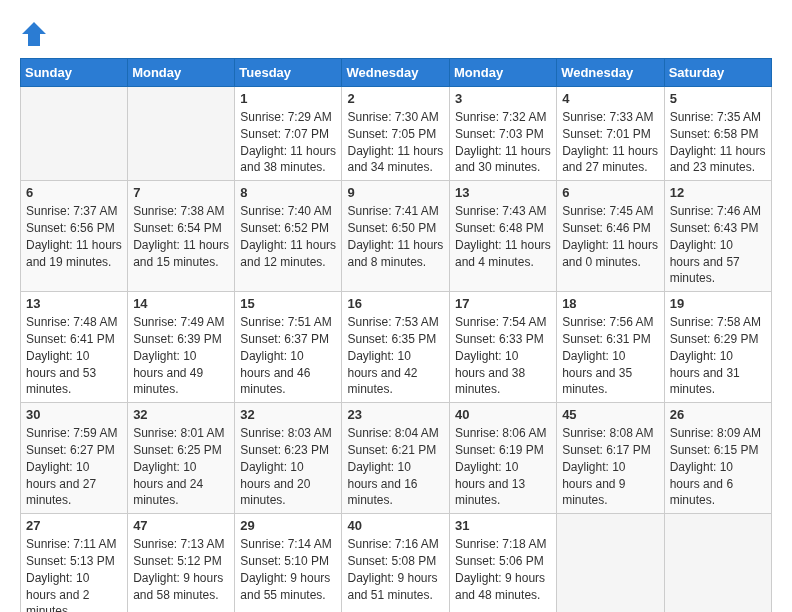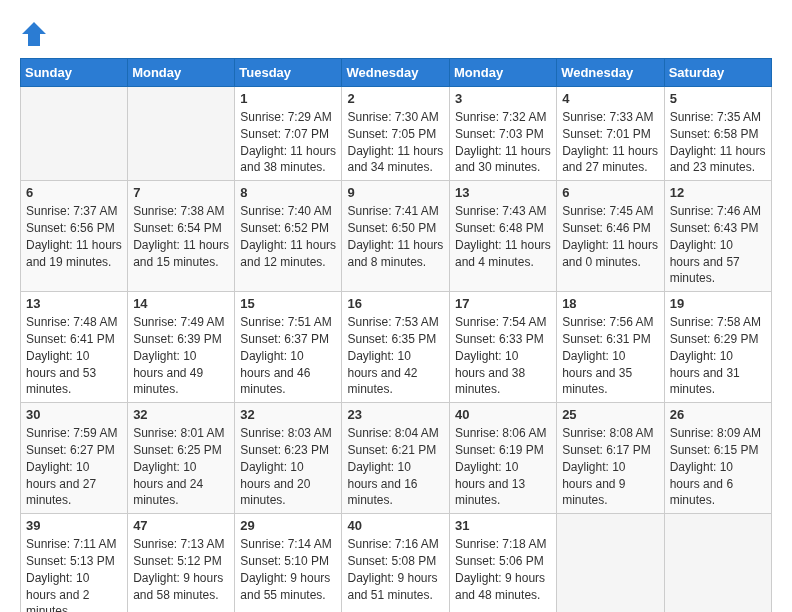--- a/index.html
+++ b/index.html
@@ -219,31 +219,31 @@
         </td>
         <td>
           <div class="day-number">23</div>
           <div class="day-info">Sunrise: 8:04 AM<br>Sunset: 6:21 PM<br>Daylight: 10 hours and 16 minutes.</div>
         </td>
         <td>
           <div class="day-number">40</div>
           <div class="day-info">Sunrise: 8:06 AM<br>Sunset: 6:19 PM<br>Daylight: 10 hours and 13 minutes.</div>
         </td>
         <td>
-          <div class="day-number">25</div>
+          <div class="day-number">45</div>
           <div class="day-info">Sunrise: 8:08 AM<br>Sunset: 6:17 PM<br>Daylight: 10 hours and 9 minutes.</div>
         </td>
         <td>
           <div class="day-number">26</div>
           <div class="day-info">Sunrise: 8:09 AM<br>Sunset: 6:15 PM<br>Daylight: 10 hours and 6 minutes.</div>
         </td>
       </tr>
       <tr>
         <td>
-          <div class="day-number">39</div>
+          <div class="day-number">27</div>
           <div class="day-info">Sunrise: 7:11 AM<br>Sunset: 5:13 PM<br>Daylight: 10 hours and 2 minutes.</div>
         </td>
         <td>
           <div class="day-number">47</div>
           <div class="day-info">Sunrise: 7:13 AM<br>Sunset: 5:12 PM<br>Daylight: 9 hours and 58 minutes.</div>
         </td>
         <td>
           <div class="day-number">29</div>
           <div class="day-info">Sunrise: 7:14 AM<br>Sunset: 5:10 PM<br>Daylight: 9 hours and 55 minutes.</div>
         </td>

